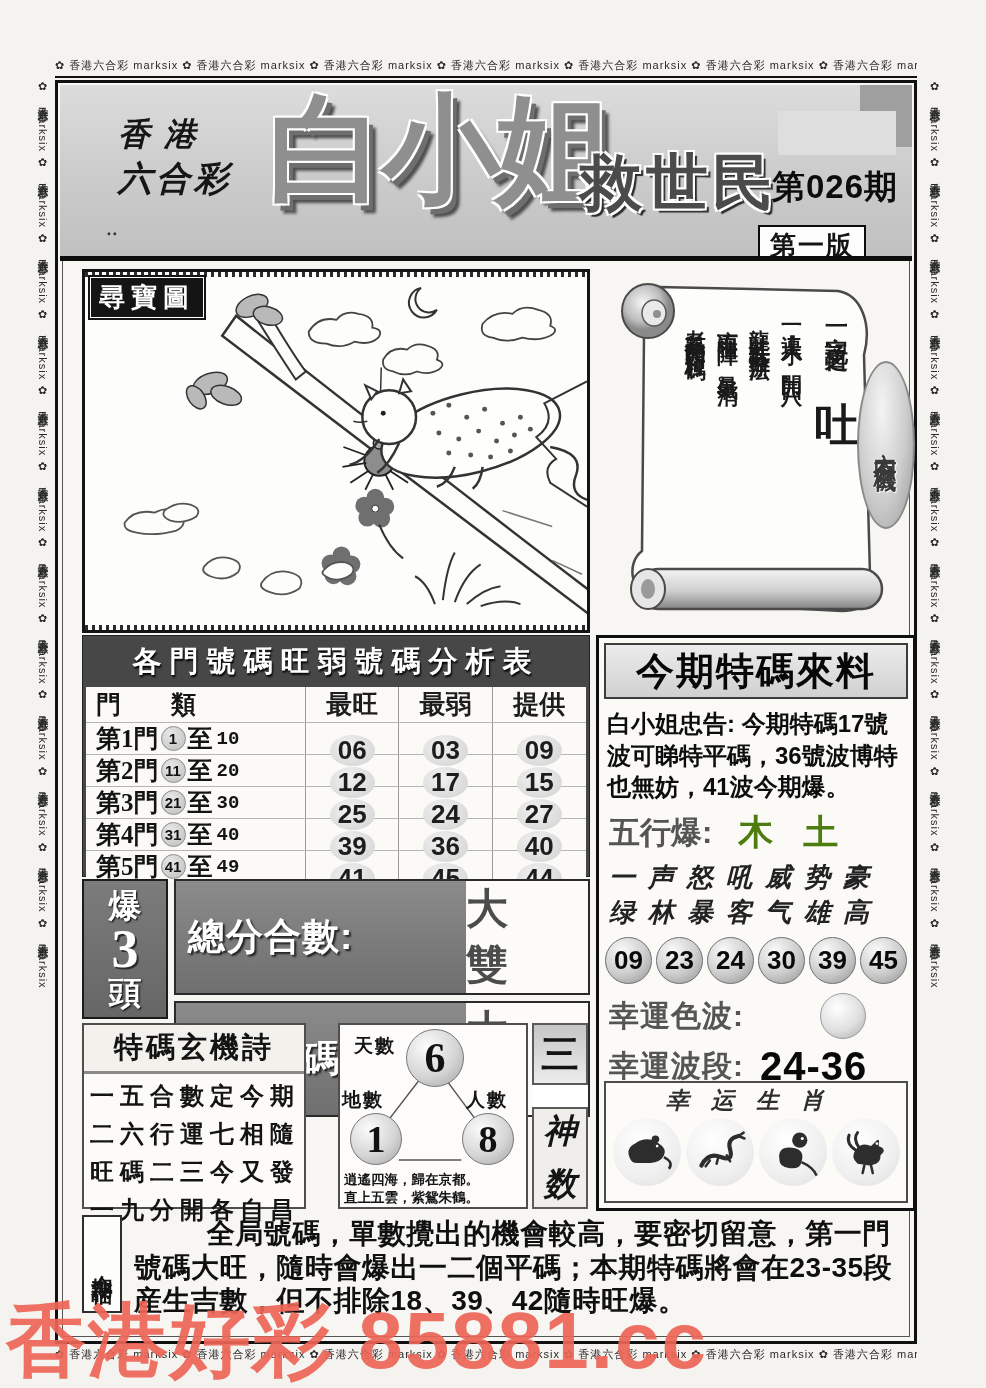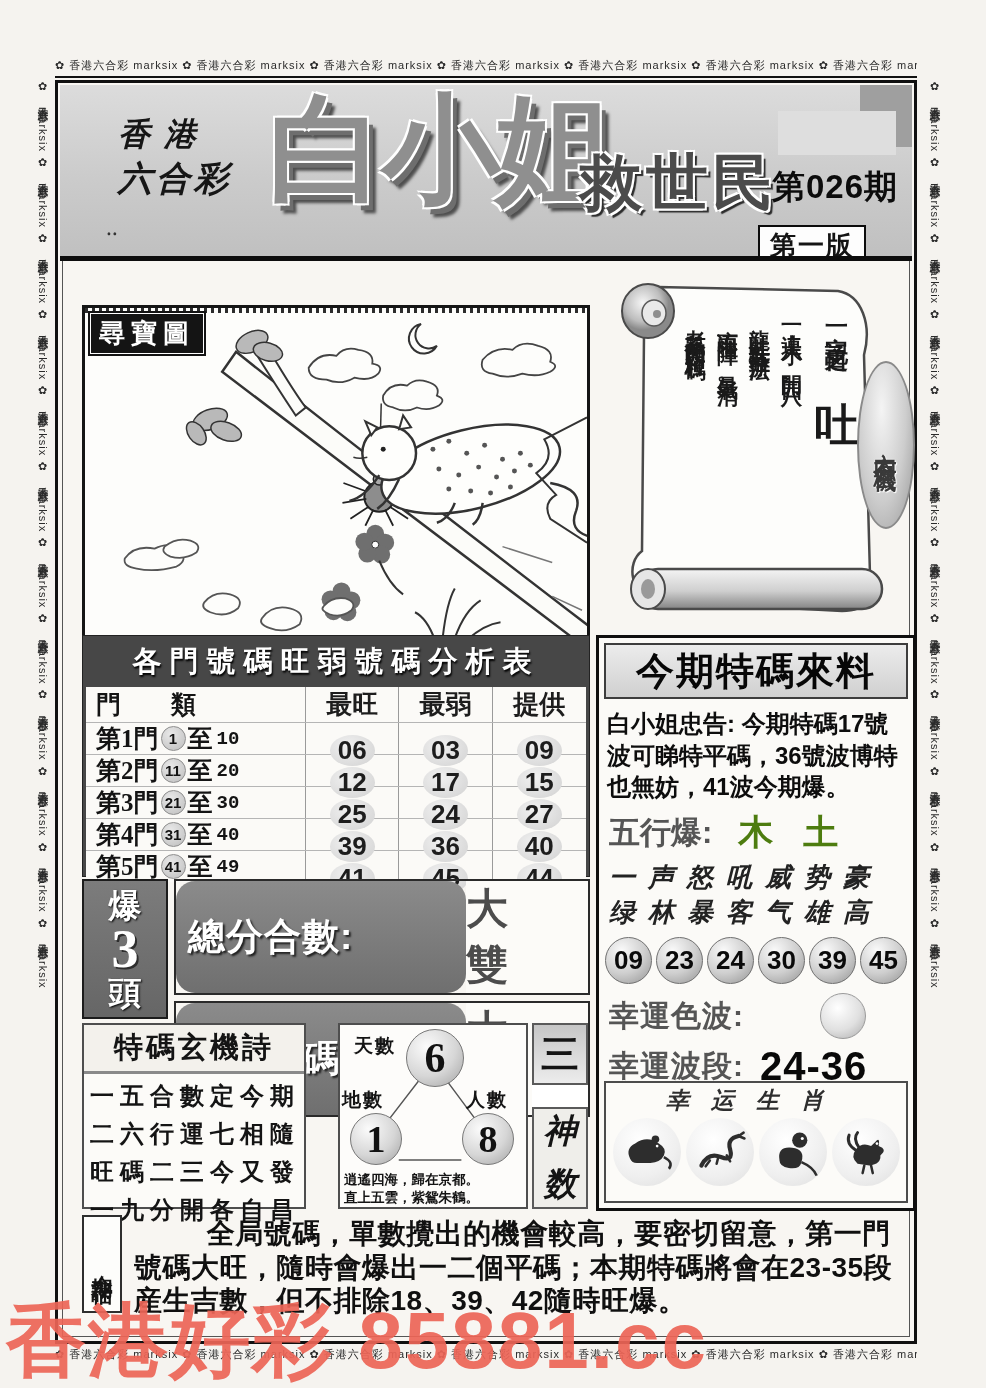--- a/index.html
+++ b/index.html
@@ -42,21 +42,21 @@
                            4px 4px 1px #2c2c2c; letter-spacing:4px; }
   .issue-bg { position:absolute; right:16px; top:26px; width:118px; height:44px; background:#dedede; }
   .issue { position:absolute; right:14px; top:80px; font-size:33px; font-weight:800; color:#0c0c0c;
            letter-spacing:1px; }
   .edition { position:absolute; right:46px; top:140px; background:#fdfdfd; border:2px solid #0c0c0c;
              font-size:26px; font-weight:800; padding:1px 10px; letter-spacing:2px;margin-left:28px; }
   .hdots { position:absolute; left:46px; top:126px; font-size:22px; color:#333; letter-spacing:4px; }
 
   
   .treasure { position:absolute; left:24px; top:186px; width:508px; height:364px;
-              border:3px solid #151515; background:#fdfdfb;margin-top:36px; }
+              border:3px solid #151515; background:#fdfdfb; }
   .treasure::before, .treasure::after { content:""; position:absolute; left:0; right:0; height:5px;
               background:repeating-linear-gradient(90deg,#2c2c2c 0 3px,transparent 3px 7px); }
   .treasure::before { top:0; } .treasure::after { bottom:0; }
   .treasure-label { position:absolute; left:5px; top:5px; z-index:3; background:#141414; color:#fff;
               font-size:26px; font-weight:800; padding:2px 8px; letter-spacing:6px;
               border:1px solid #fff; outline:2px solid #141414; }
   .treasure svg { width:100%; height:100%; display:block; }
 
   
   .atable { position:absolute; left:24px; top:552px; width:508px; height:242px;
@@ -85,21 +85,21 @@
   .burst-side { width:86px; background:linear-gradient(180deg,#7c7c7c,#666); border:2px solid #1c1c1c;
                 color:#fff; display:flex; flex-direction:column; align-items:center; justify-content:center;
                 line-height:1; }
   .burst-side .bs1,.burst-side .bs3 { font-size:33px; font-weight:800; text-shadow:1px 1px 2px #000; }
   .burst-side .bs2 { font-size:54px; font-weight:900; font-family:"Liberation Serif",serif;
                      text-shadow:2px 2px 0 #2e2e2e; }
   .burst-rows { flex:1; display:flex; flex-direction:column; gap:6px; }
   .burst-row { flex:1; display:flex; border:2px solid #2a2a2a; }
   .burst-label { width:290px; background:linear-gradient(180deg,#8b8b8b,#6f6f6f); color:#fff;
                  font-size:37px; font-weight:800; display:flex; align-items:center; padding-left:12px;
-                 text-shadow:2px 2px 2px #222; letter-spacing:1px;border-radius:19px; }
+                 text-shadow:2px 2px 2px #222; letter-spacing:1px; }
   .burst-value { flex:1; background:#fcfbf8; color:#4c4c4c; font-size:42px; font-weight:900;
                  display:flex; align-items:center; justify-content:center; letter-spacing:14px;
                  font-family:"Liberation Serif",serif; }
 
   
   .poem { position:absolute; left:24px; top:940px; width:224px; height:186px;
           border:2px solid #4e4e4e; background:#fcfbf8; }
   .poem-title { font-size:29px; font-weight:800; text-align:center; letter-spacing:3px;
           padding:3px 0; border-bottom:3px solid #8a8a8a; background:#f3f1ec; }
   .poem-line { font-size:24px; font-weight:800; letter-spacing:6px; padding:6px 6px 0;

